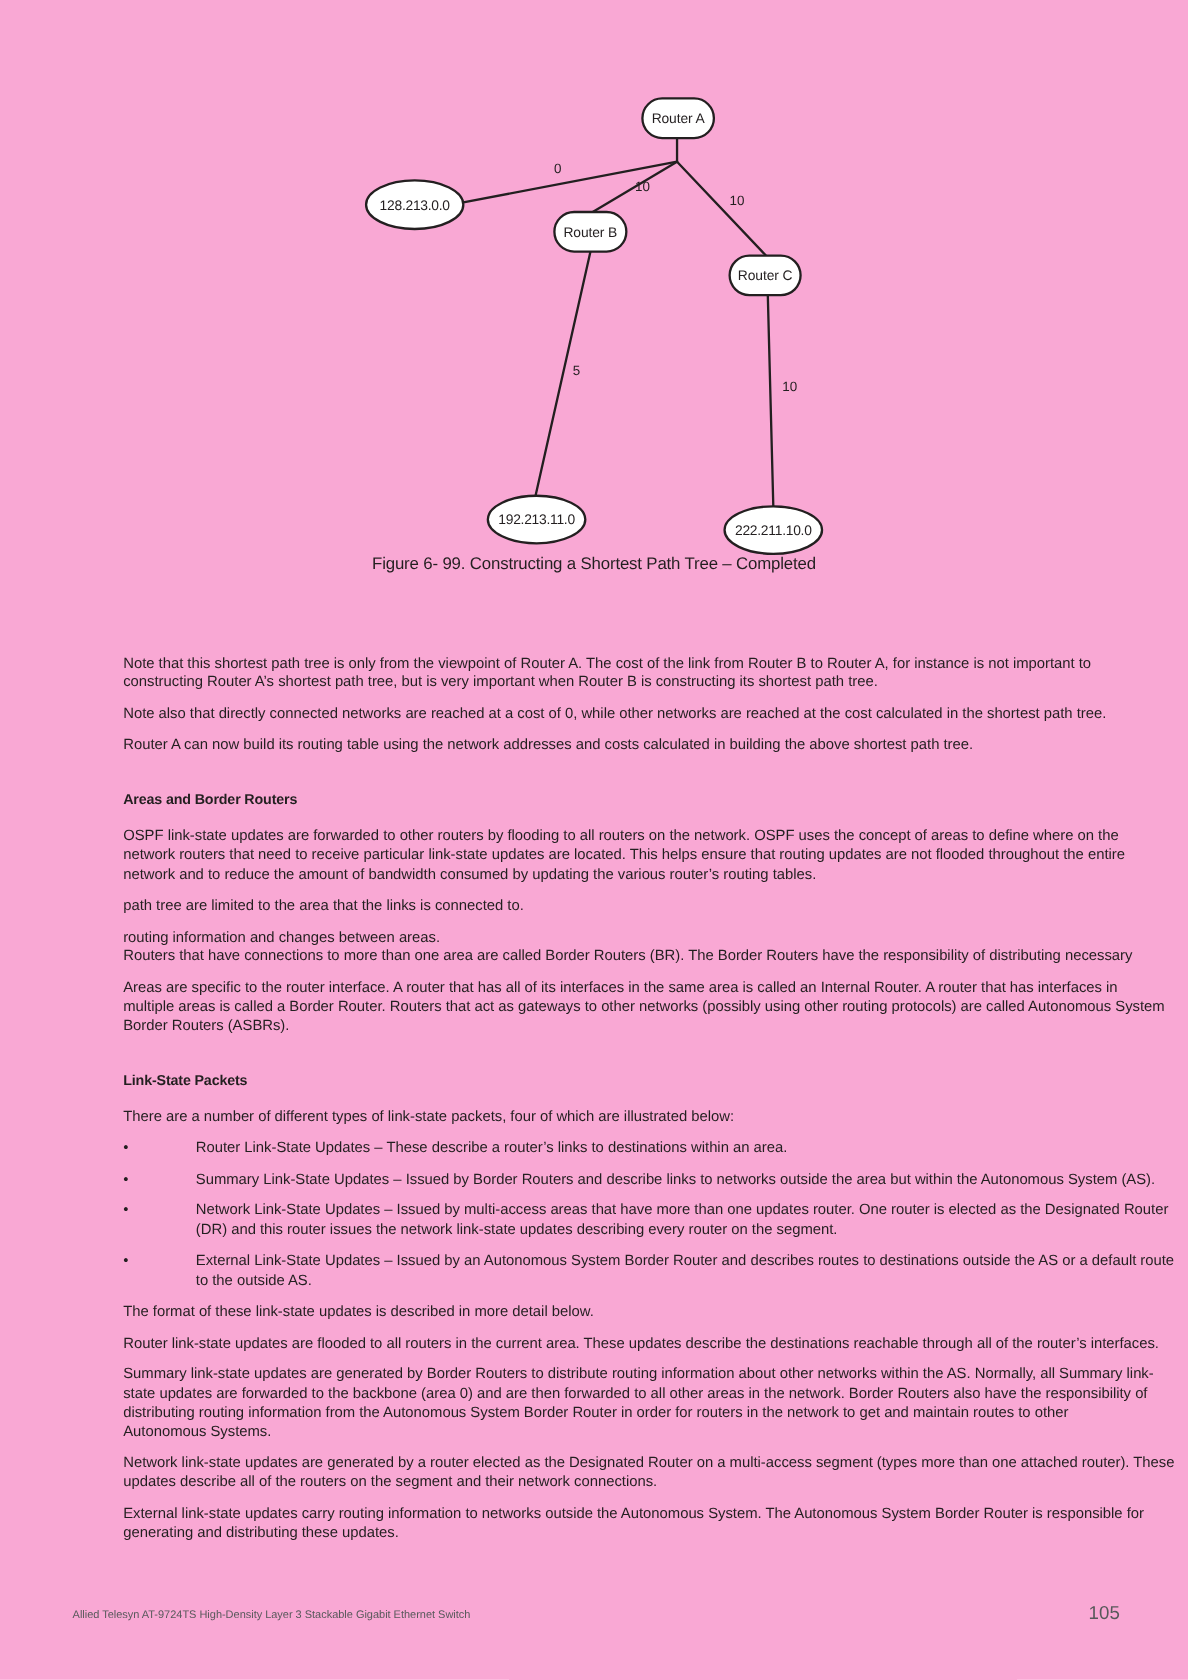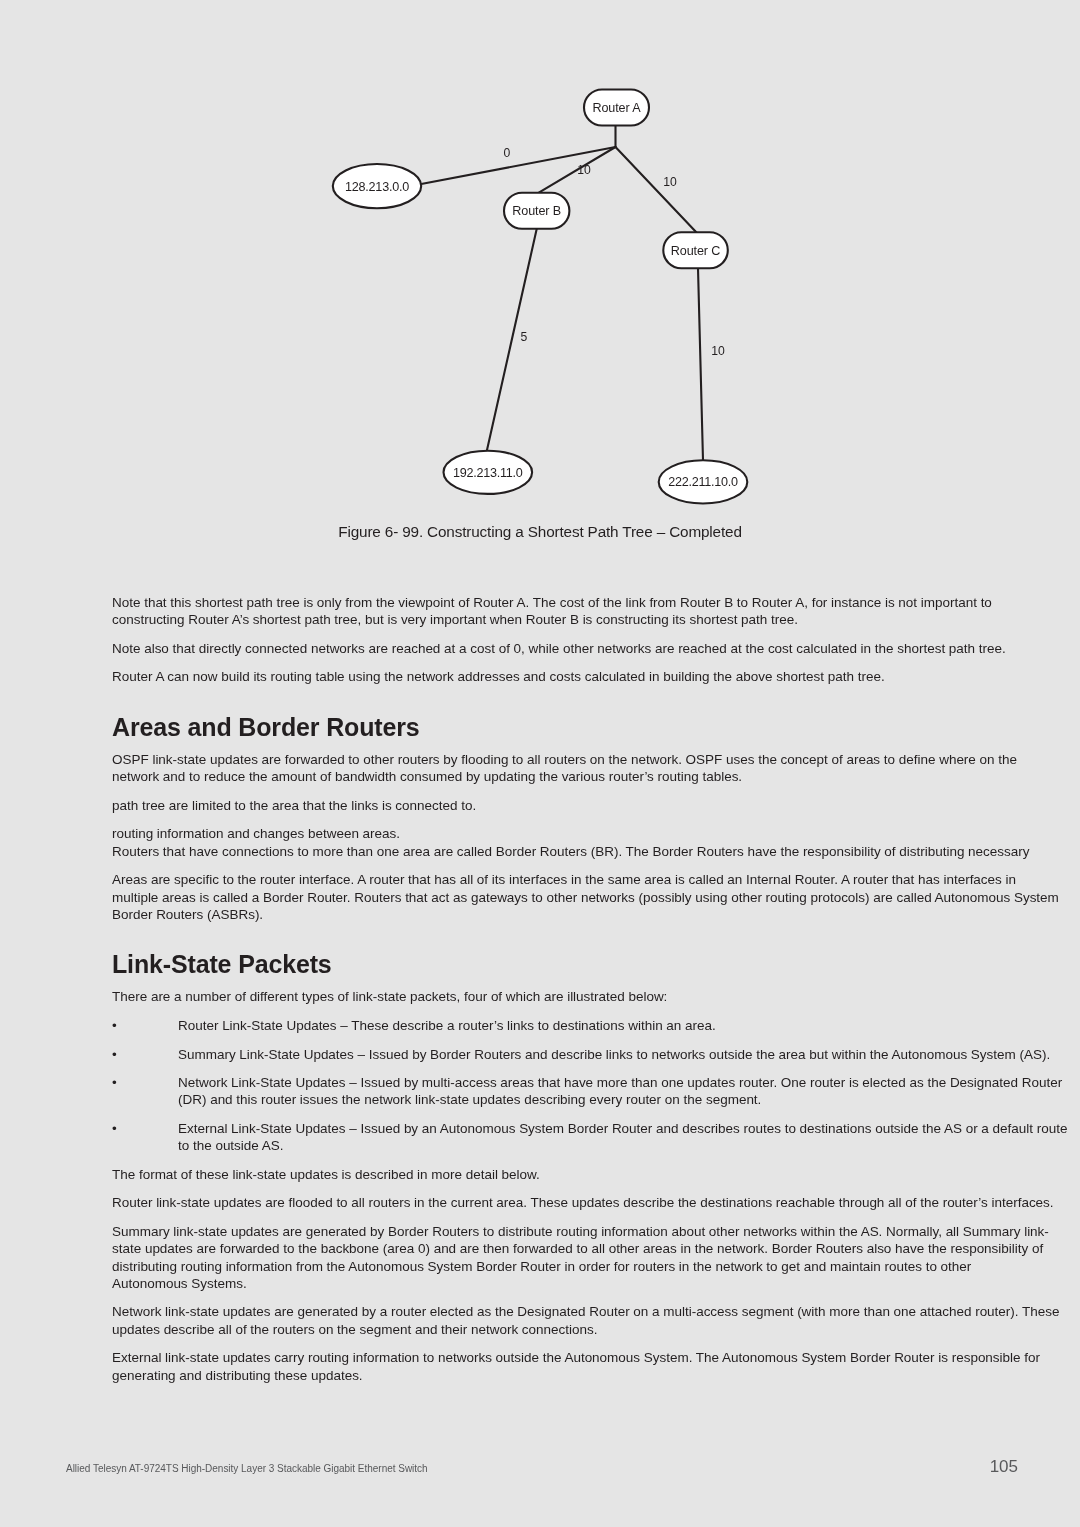--- a/index.html
+++ b/index.html
@@ -4,36 +4,36 @@
 <title>Document page</title>
 <style>
   html, body { margin:0; padding:0; }
   body {
     width: 1080px; height: 1527px;
     background: #ffffff;
     font-family: "Liberation Sans", sans-serif;
     color: #231f20;
     overflow: hidden;
   }
-  #page { position: relative; width:1080px; height:1527px; background:#e5e5e5; }
+  #page { position: relative; width:1080px; height:1527px; background:#f9a8d4; }
 
   .figure-wrap { position:absolute; left:0; top:0; width:1080px; height:560px; }
   #diagram { position:absolute; left:0; top:0; }
   .fig-caption {
-    position:absolute; left:0; top:523px; width:1080px; text-align:center;
+    position:absolute; left:0; top:504px; width:1080px; text-align:center;
     font-size:15.3px; letter-spacing:-0.15px; color:#231f20;
   }
 
   .content { position:absolute; left:66px; top:594px; width:950px;margin-left:46px; }
   .para { margin:0 0 11.2px 0; }
   .line { font-size:13.5px; line-height:17.35px; letter-spacing:-0.02px; white-space:pre; }
 
   h2.heading {
     margin: 0; padding: 0;
-    font-size: 25px; font-weight: bold; letter-spacing:-0.15px;
+    font-size: 13px; font-weight: bold; letter-spacing:-0.15px;
     line-height: 22px;
   }
   .gap-before-h { height: 19px; }
   .gap-after-h { height: 13px; }
 
   .bullet-row { position:relative; margin:0 0 11.2px 0; padding-left:66px; }
   .bullet-mark { position:absolute; left:0; top:0; font-size:13.5px; line-height:17.35px; }
 
   .footer { position:absolute; left:66px; top:1458px; width:950px; }
   .footer .ftext { font-size:10px; color:#58595b; letter-spacing:-0.02px; }
@@ -88,20 +88,21 @@
         <div class="line">Note also that directly connected networks are reached at a cost of 0, while other networks are reached at the cost calculated in the shortest path tree.</div>
       </div>
     <div class="para">
         <div class="line">Router A can now build its routing table using the network addresses and costs calculated in building the above shortest path tree.</div>
       </div>
     <div class="gap-before-h"></div>
     <h2 class="heading">Areas and Border Routers</h2>
     <div class="gap-after-h"></div>
     <div class="para">
         <div class="line">OSPF link-state updates are forwarded to other routers by flooding to all routers on the network. OSPF uses the concept of areas to define where on the</div>
+        <div class="line">network routers that need to receive particular link-state updates are located. This helps ensure that routing updates are not flooded throughout the entire</div>
         <div class="line">network and to reduce the amount of bandwidth consumed by updating the various router’s routing tables.</div>
       </div>
     <div class="para">
         <div class="line">path tree are limited to the area that the links is connected to.</div>
       </div>
     <div class="para">
         <div class="line">routing information and changes between areas.</div>
         <div class="line">Routers that have connections to more than one area are called Border Routers (BR). The Border Routers have the responsibility of distributing necessary</div>
       </div>
     <div class="para">
@@ -147,21 +148,21 @@
     <div class="para">
         <div class="line">Router link-state updates are flooded to all routers in the current area. These updates describe the destinations reachable through all of the router’s interfaces.</div>
       </div>
     <div class="para">
         <div class="line">Summary link-state updates are generated by Border Routers to distribute routing information about other networks within the AS. Normally, all Summary link-</div>
         <div class="line">state updates are forwarded to the backbone (area 0) and are then forwarded to all other areas in the network. Border Routers also have the responsibility of</div>
         <div class="line">distributing routing information from the Autonomous System Border Router in order for routers in the network to get and maintain routes to other</div>
         <div class="line">Autonomous Systems.</div>
       </div>
     <div class="para">
-        <div class="line">Network link-state updates are generated by a router elected as the Designated Router on a multi-access segment (with more than one attached router). These</div>
+        <div class="line">Network link-state updates are generated by a router elected as the Designated Router on a multi-access segment (types more than one attached router). These</div>
         <div class="line">updates describe all of the routers on the segment and their network connections.</div>
       </div>
     <div class="para">
         <div class="line">External link-state updates carry routing information to networks outside the Autonomous System. The Autonomous System Border Router is responsible for</div>
         <div class="line">generating and distributing these updates.</div>
       </div>
   </div>
 
   <div class="footer">
     <span class="ftext">Allied Telesyn AT-9724TS High-Density Layer 3 Stackable Gigabit Ethernet Switch</span>

